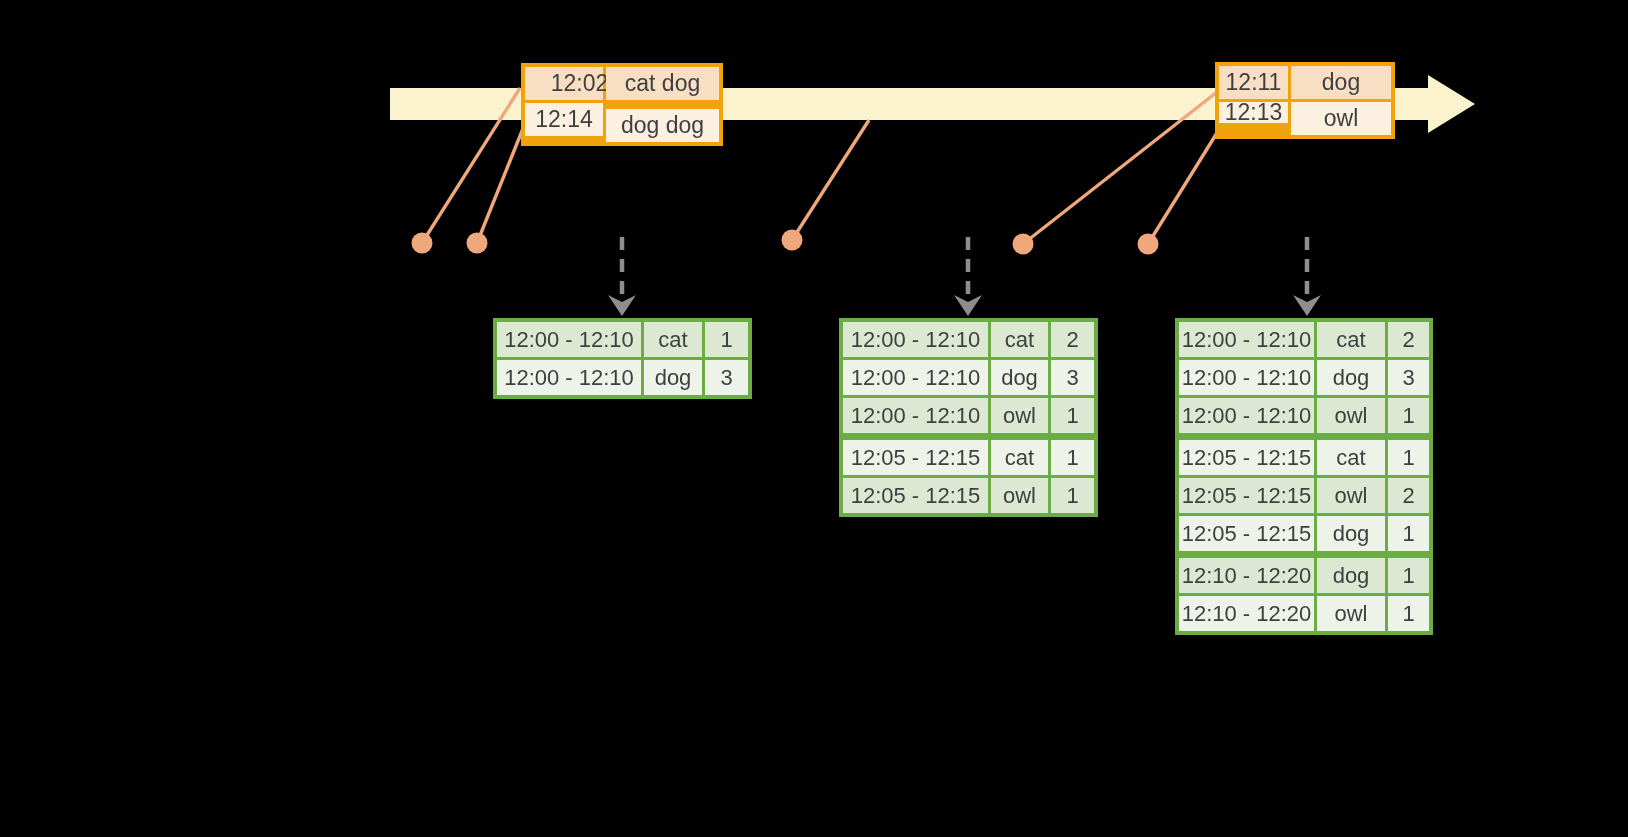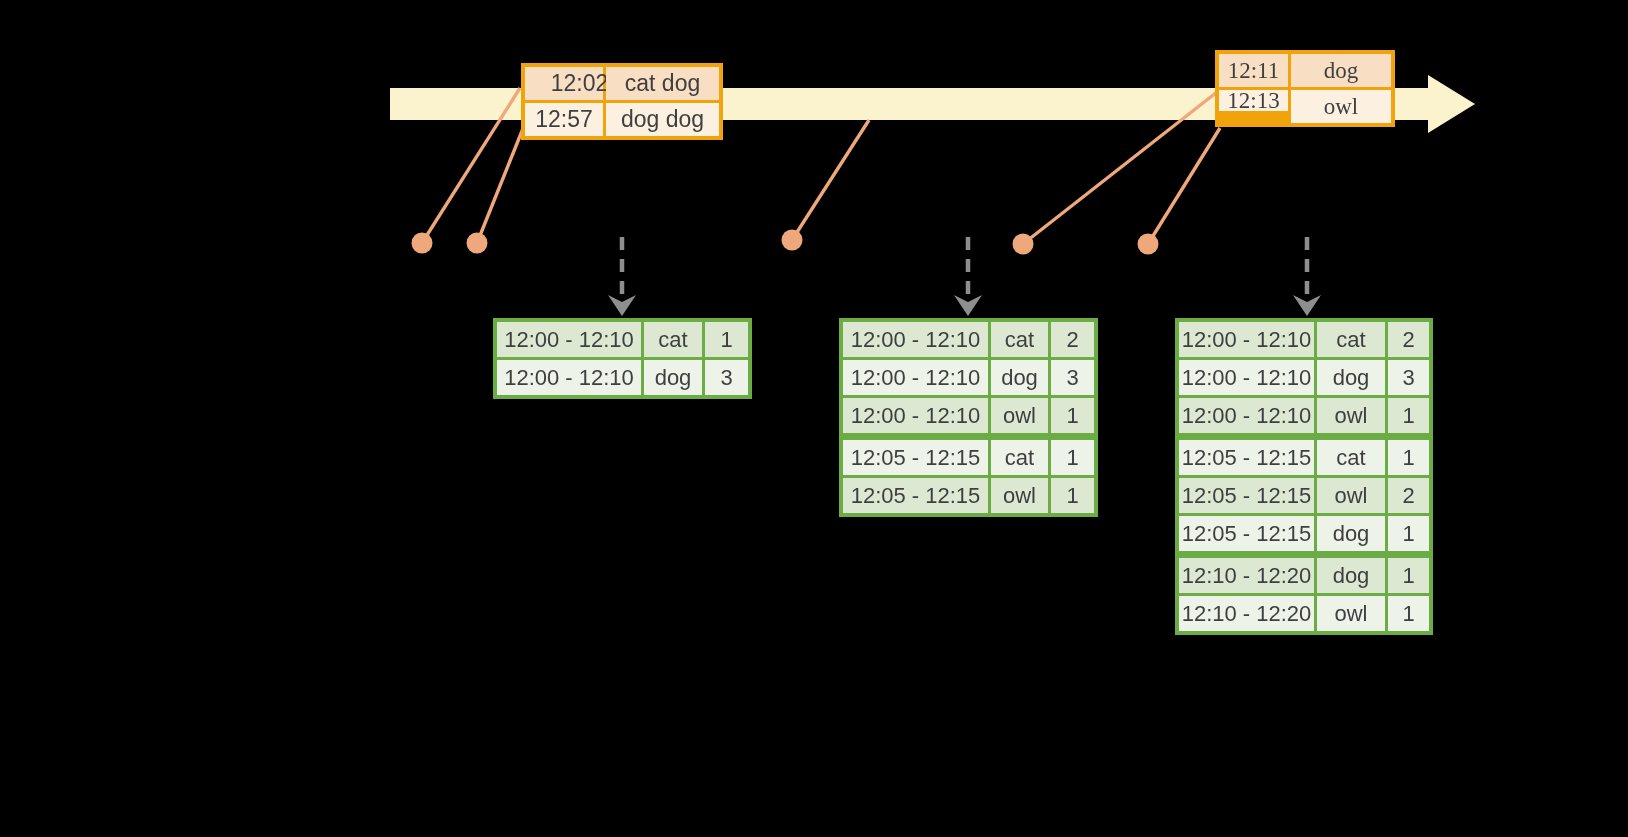--- a/index.html
+++ b/index.html
@@ -42,25 +42,25 @@
       <path d="M 608 295 L 622 316 L 636 295 L 622 302 Z" fill="#8E8E8E"></path>
       <line x1="968" y1="237" x2="968" y2="299" stroke="#8E8E8E" stroke-width="4.5" stroke-dasharray="13 9"></line>
       <path d="M 954 295 L 968 316 L 982 295 L 968 302 Z" fill="#8E8E8E"></path>
       <line x1="1307" y1="237" x2="1307" y2="299" stroke="#8E8E8E" stroke-width="4.5" stroke-dasharray="13 9"></line>
       <path d="M 1293 295 L 1307 316 L 1321 295 L 1307 302 Z" fill="#8E8E8E"></path>
     </svg>
     <div class="etable" style="left: 521px; top: 63px;">
       <div class="tgroup" style="grid-template-columns: 78px 113px;">
         <div class="cell o-dark" style="height: 33px; padding-left: 31px;">12:02</div>
         <div class="cell o-dark" style="height: 33px;">cat dog</div>
-        <div class="cell o-light" style="height: 33px;">12:57</div>
-        <div class="cell o-light" style="height: 33px;">dog dog</div>
+        <div class="cell o-light" style="height: 33px;">12:14</div>
+        <div class="cell o-light" style="height: 33px; margin-top: 6px;">dog dog</div>
       </div>
     </div>
-    <div class="etable" style="left: 1215px; top: 50px; font-family: Liberation Serif, serif;">
+    <div class="etable" style="left: 1215px; top: 62px;">
       <div class="tgroup" style="grid-template-columns: 69px 100px;">
         <div class="cell o-dark" style="height: 33px;">12:11</div>
         <div class="cell o-dark" style="height: 33px;">dog</div>
         <div class="cell o-light" style="height: 21px;">12:13</div>
         <div class="cell o-light" style="height: 33px;">owl</div>
       </div>
     </div>
     <div class="rtable" style="left: 493px; top: 318px;">
       <div class="tgroup" style="grid-template-columns: 144px 58px 43px;">
         <div class="cell g-dark" style="height: 35px;">12:00 - 12:10</div>

